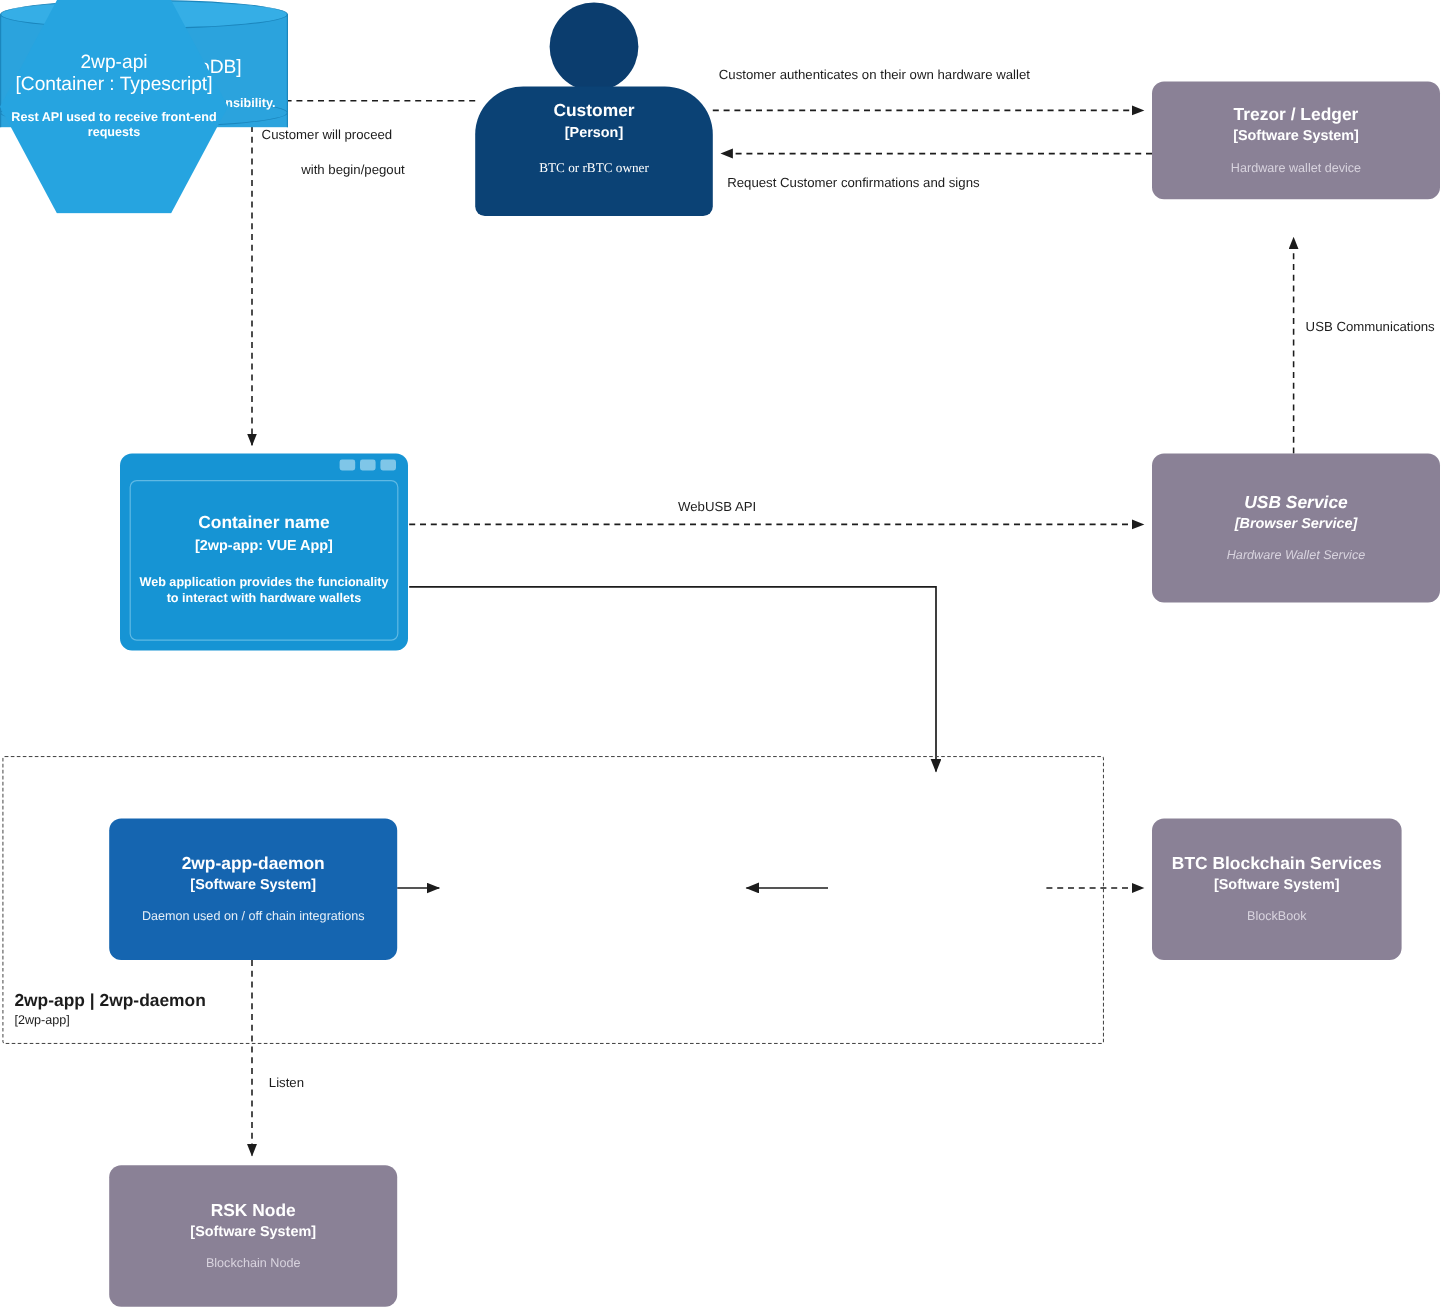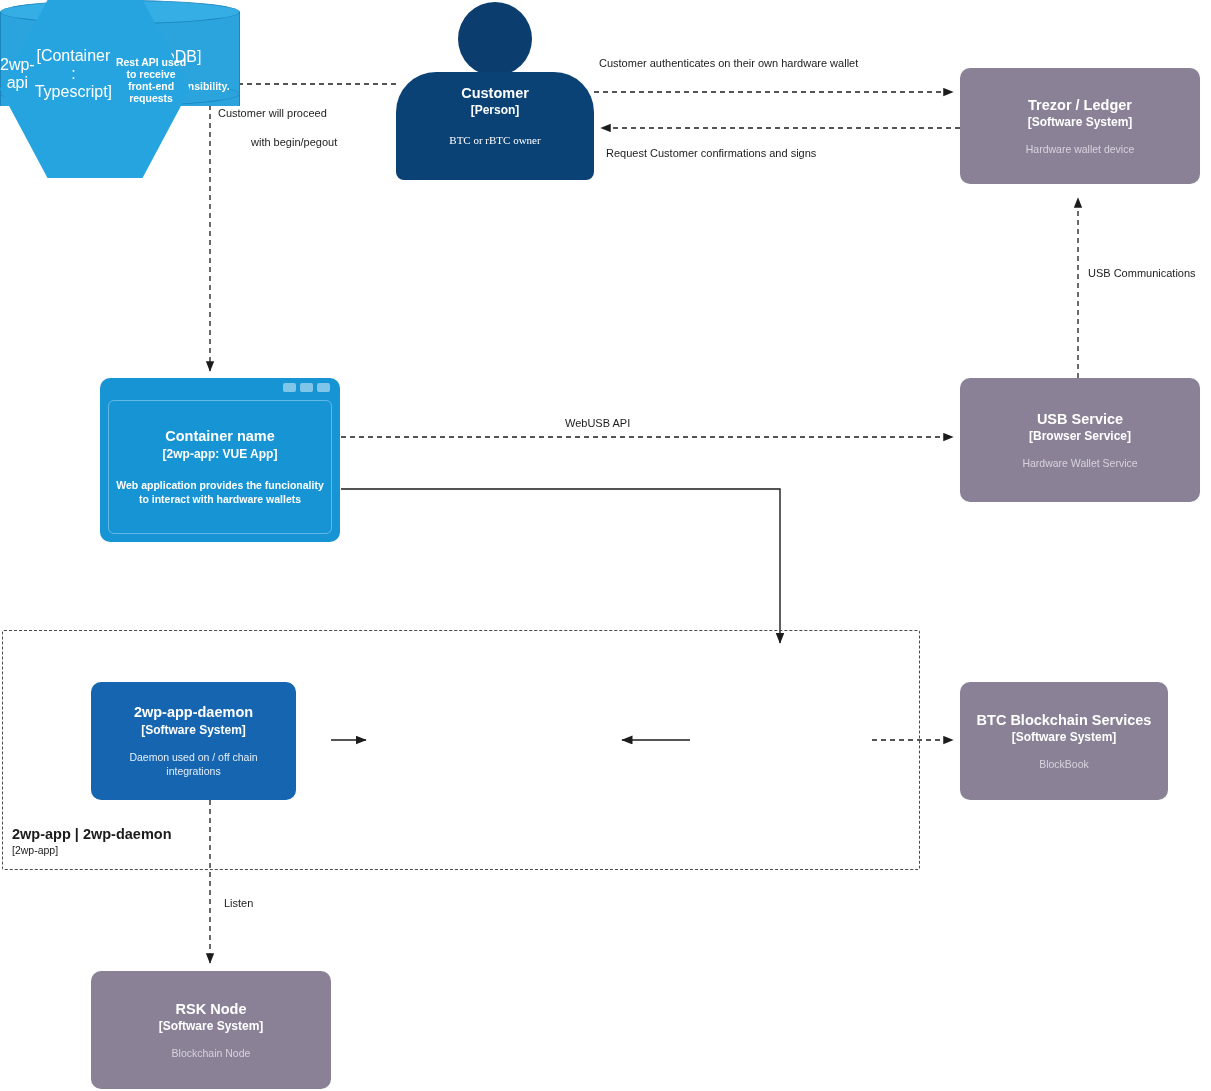--- a/index.html
+++ b/index.html
@@ -232,20 +232,21 @@
     height: 178px;
     background: #26a4e0;
     clip-path: polygon(25% 0%, 75% 0%, 100% 50%, 75% 100%, 25% 100%, 0% 50%);
   }
   .hex-labels {
     position: absolute;
     left: 0;
     top: 44px;
     width: 190px;
     display: flex;
+    flex-direction: column;
     align-items: center;
     color: #fff;
     text-align: center;
   }
   .hex-labels .desc {
     font-weight: bold;
     font-size: 10.5px;
     margin-top: 12px;
     padding: 0 2px;
   }
@@ -358,48 +359,48 @@
   <div class="node person">
     <div class="head"></div>
     <div class="body"></div>
     <div class="labels">
       <div class="title">Customer</div>
       <div class="subtitle">[Person]</div>
       <div class="desc">BTC or rBTC owner</div>
     </div>
   </div>
 
-  <div class="node sys" style="left:960px; top:68px; width:240px; height:116px;">
+  <div class="node sys" style="left:960px; top:68px; width:240px; height:98px;">
     <div class="title">Trezor / Ledger</div>
     <div class="subtitle">[Software System]</div>
     <div class="desc">Hardware wallet device</div>
   </div>
 
-  <div class="node sys" style="left:960px; top:378px; width:240px; height:124px;">
+  <div class="node sys" style="left:960px; top:378px; width:240px; height:124px;font-style:italic;">
     <div class="title">USB Service</div>
     <div class="subtitle">[Browser Service]</div>
     <div class="desc">Hardware Wallet Service</div>
   </div>
 
   <div class="node browser">
     <div class="chrome">
       <div class="dots">
         <i></i>
           <i></i>
           <i></i>
       </div>
     </div>
     <div class="inner">
       <div class="title">Container name</div>
       <div class="subtitle">[2wp-app: VUE App]</div>
       <div class="desc">Web application provides the funcionality to interact with hardware wallets</div>
     </div>
   </div>
 
-  <div class="node darkblue" style="left:91px; top:682px; width:205px; height:118px;">
+  <div class="node darkblue" style="left:91px; top:682px; width:240px; height:118px;">
     <div class="title">2wp-app-daemon</div>
     <div class="subtitle">[Software System]</div>
     <div class="desc">Daemon used on / off chain integrations</div>
   </div>
 
   <div class="cylinder">
     <div class="cyl-body"></div>
     <div class="cyl-bottom"></div>
     <div class="cyl-top"></div>
     <div class="cyl-labels">

